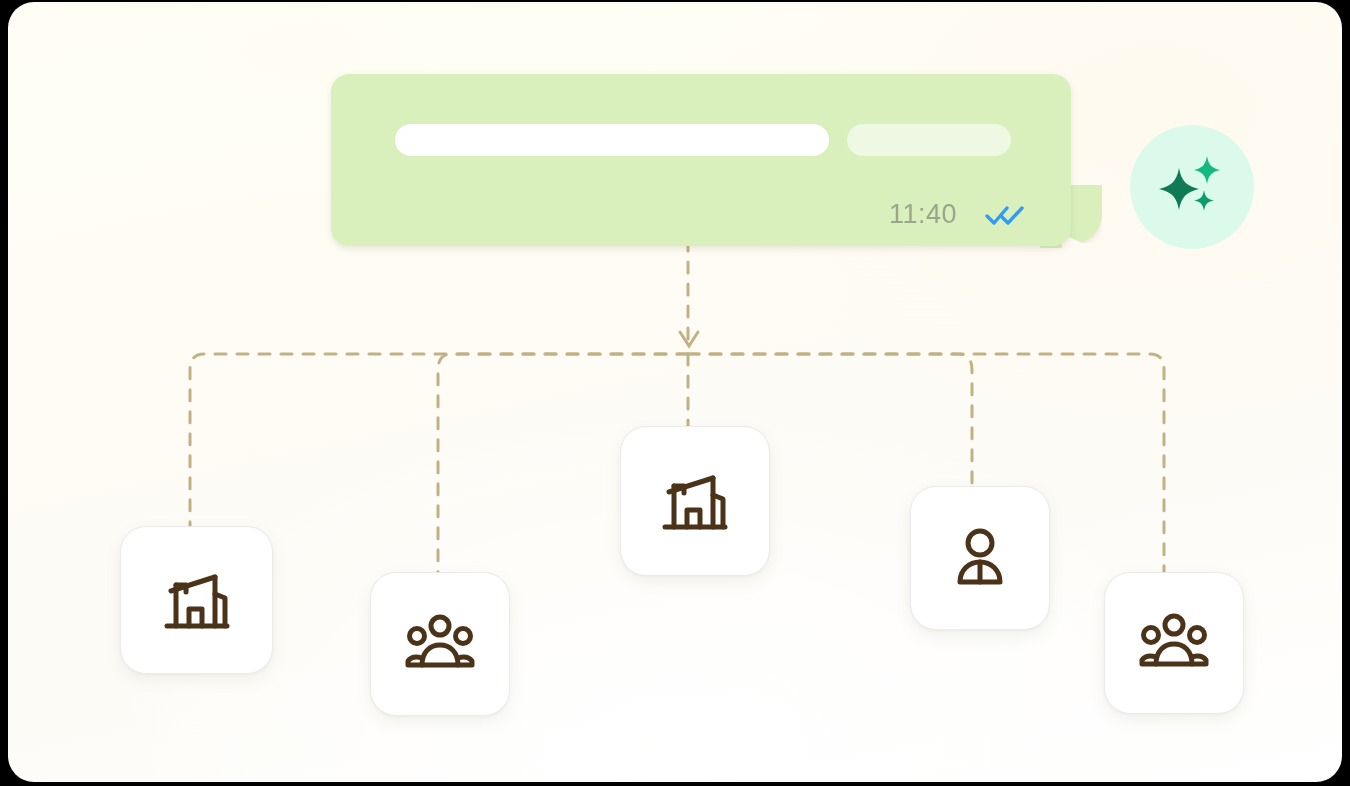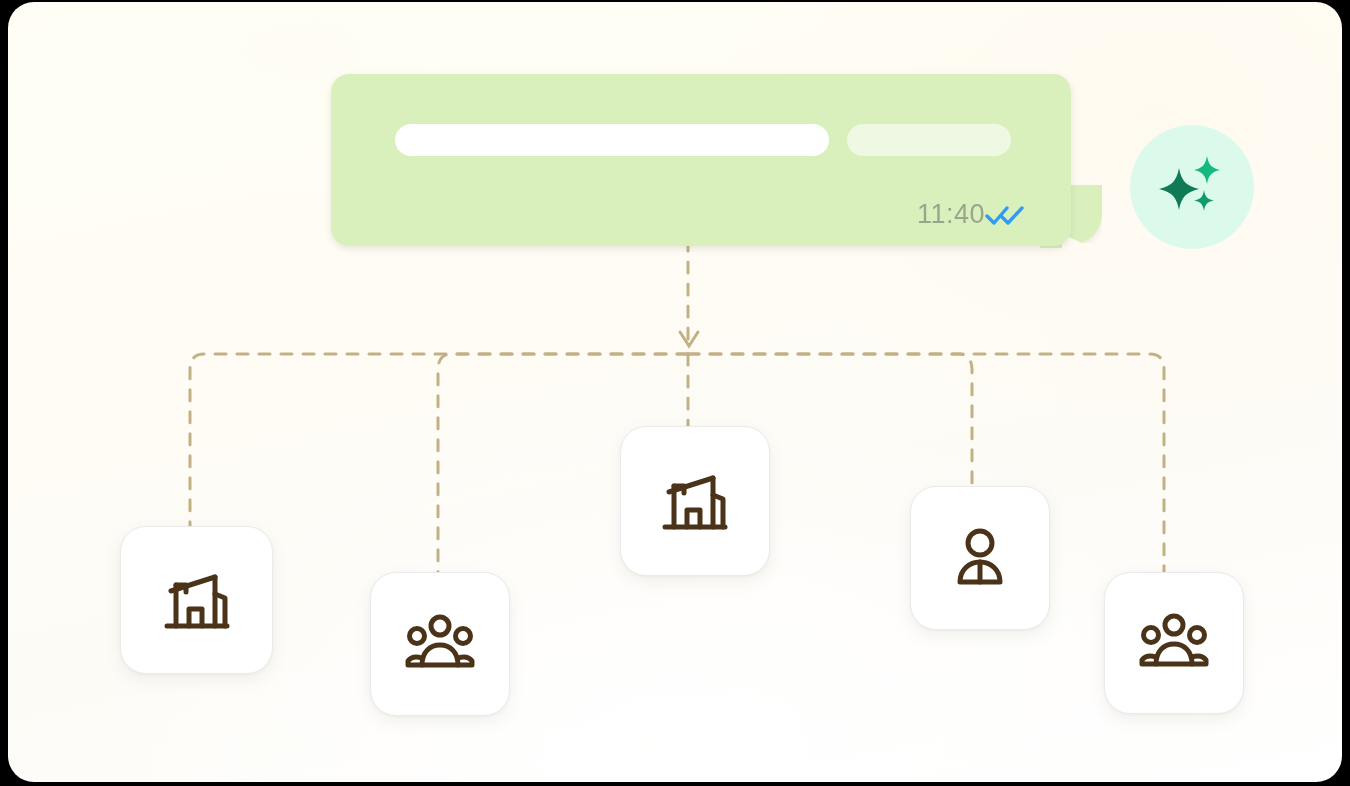--- a/index.html
+++ b/index.html
@@ -99,21 +99,21 @@
     flex: 0 0 164px;
     background: rgba(255,255,255,0.56);
   }
 
   .bubble-meta {
     position: absolute;
     right: 46px;
     bottom: 18px;
     display: flex;
     align-items: center;
-    gap: 0;
+    gap: 28px;
   }
   .bubble-time {
     font-size: 27px;
     color: #9aa68c;
     letter-spacing: 0.5px;
     line-height: 1;
   }
   .read-ticks { display: block; }
 
   

